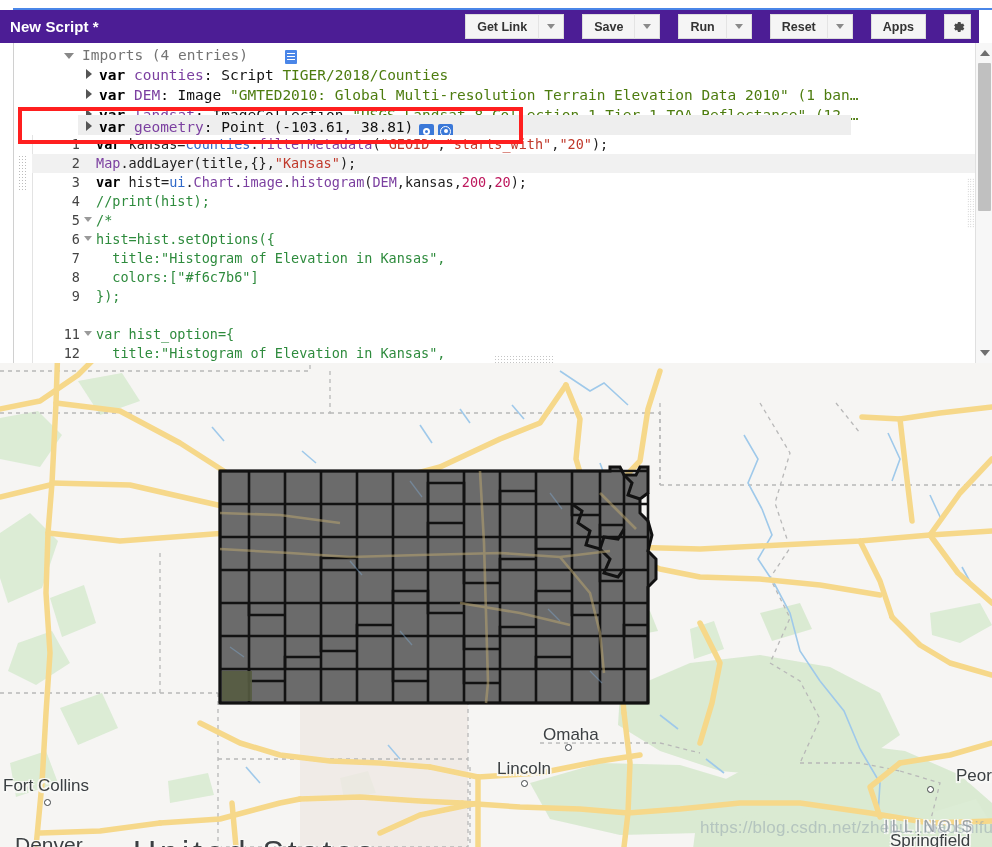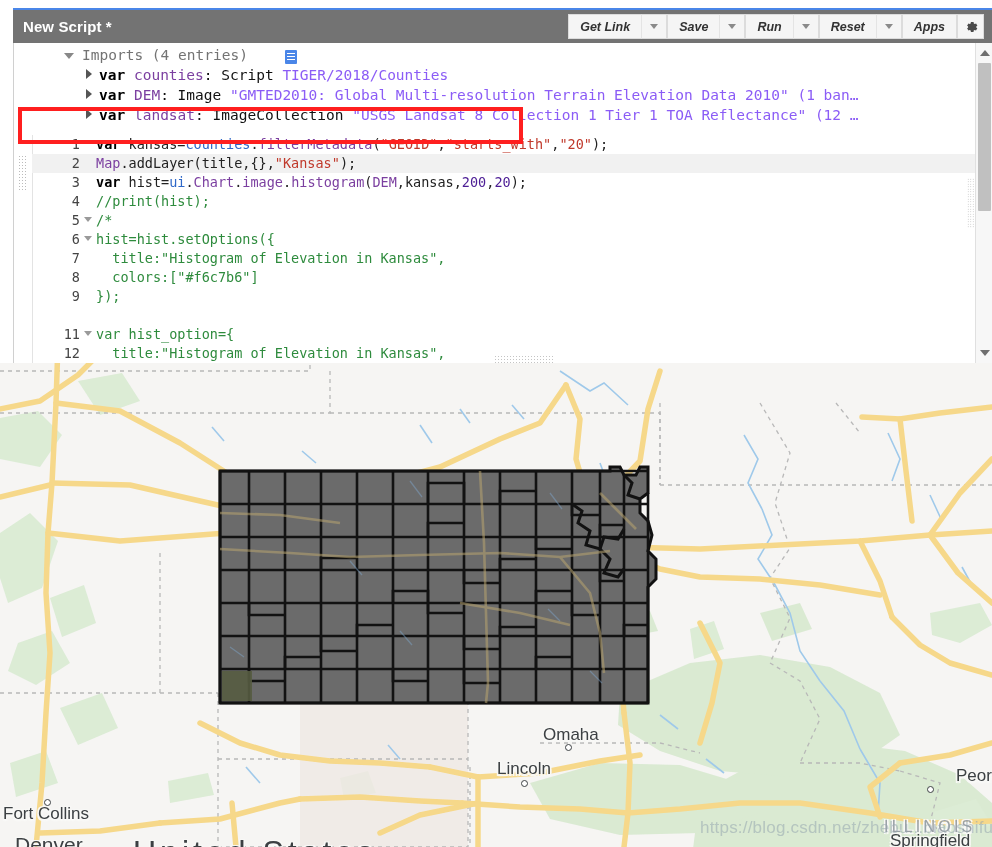--- a/index.html
+++ b/index.html
@@ -24,39 +24,38 @@
     background: #ffffff;
   }
   .edge-strip .blue-line {
     position: absolute; left: 13px; top: 8px;
     width: 979px; height: 2px;
     background: #4a86e8;
   }
 
   
   .toolbar {
-    position: absolute; left: 13px; top: 10px;
+    position: absolute; left: 0; top: 10px;
     width: 979px; height: 33px;
-    background: #737373;
+    background: #4c1d95;
     display: flex; align-items: center;
   }
   .script-title {
     color: #ffffff;
     font-size: 15px;
     font-weight: bold;
     margin-left: 10px;
     letter-spacing: 0.1px;
     white-space: nowrap;
   }
   .tb-spacer { flex: 1 1 auto; }
   .btn-group {
     display: flex; align-items: stretch;
-    margin-right: 0;
+    margin-right: 18px;
     height: 25px;
-    font-style: italic;
   }
   .btn {
     background: #f5f5f5;
     border: 1px solid #dcdcdc;
     color: #333333;
     font-size: 12.5px;
     font-weight: bold;
     font-family: "Liberation Sans", sans-serif;
     display: flex; align-items: center; justify-content: center;
     padding: 0 11px;
@@ -143,21 +142,21 @@
     width: 0; height: 0;
     border-top: 5px solid transparent;
     border-bottom: 5px solid transparent;
     border-left: 6px solid #555;
     margin-right: 7px;
     vertical-align: 1px;
   }
   .kw-var { color: #000; font-weight: bold; }
   .imp-name { color: #7b3fa0; }
   .imp-type { color: #111; }
-  .imp-ref { color: #8b5cf6; }
+  .imp-ref { color: #4d7c0f; }
   .imp-row-hl {
     background: #eeeeee;
   }
 
   .geom-icons { display: inline-block; margin-left: 6px; vertical-align: -3px; }
   .geom-ic {
     display: inline-block;
     width: 15px; height: 15px;
     background: #3a78d8;
     border-radius: 2px;
@@ -265,21 +264,21 @@
     border-right: 4px solid transparent;
     border-top: 5px solid #9a9a9a;
   }
   .src {
     position: absolute; left: 64px; top: 0;
     white-space: pre;
   }
   .t-kw   { color: #000000; font-weight: bold; }
   .t-plain{ color: #222222; }
   .t-str  { color: #c0392b; }
-  .t-num  { color: #4c1d95; }
+  .t-num  { color: #be185d; }
   .t-com  { color: #2e8b3d; }
   .t-blue { color: #2f68c8; }
   .t-purple { color: #7b3fa0; }
 
   
   .ed-scroll {
     position: absolute; right: 0; top: 0;
     width: 17px; height: 320px;
     background: #f7f7f7;
     border-left: 1px solid #e0e0e0;
@@ -430,20 +429,23 @@
       </div>
 
       <div class="imp-row" style="top:42px;">
         <span class="tw"></span><span class="kw-var">var</span><span> </span><span class="imp-name">DEM</span><span class="imp-type">: </span><span class="imp-type">Image</span><span> </span><span class="imp-ref">"GMTED2010: Global Multi-resolution Terrain Elevation Data 2010" (1 ban…</span>
       </div>
 
       <div class="imp-row" style="top:62px;">
         <span class="tw"></span><span class="kw-var">var</span><span> </span><span class="imp-name">landsat</span><span class="imp-type">: </span><span class="imp-type">ImageCollection</span><span> </span><span class="imp-ref">"USGS Landsat 8 Collection 1 Tier 1 TOA Reflectance" (12 …</span>
       </div>
 
+      <div class="imp-row imp-row-hl" style="top:72px; left:64px; width:765px; height:24px; line-height:24px; padding-left:8px;">
+        <span class="tw"></span><span class="kw-var">var</span><span> </span><span class="imp-name">geometry</span><span class="imp-type">: </span><span class="imp-type">Point</span><span> </span><span class="imp-type">(-103.61, 38.81)</span><span class="geom-icons"><span class="geom-ic gear"></span><span class="geom-ic target"></span></span>
+      </div>
 
       <div class="geom-tools">
         <span class="gt-lines"></span>
         <span class="gt-trash"></span>
       </div>
     </div>
 
     <div class="code-area">
       <div class="gutter-rail">
         <div class="gutter-grip"></div>
@@ -719,21 +721,21 @@
         </g>
 
         <rect x="222" y="308" width="30" height="30" fill="#565c41" opacity="0.9"></rect>
       </g>
     </svg>
 
     <div class="map-label country" style="left:133px; top:471px;">United States</div>
 
     <div class="map-label state" style="left:884px; top:455px;">ILLINOIS</div>
 
-    <div class="map-label city" style="left:3px; top:413px;margin-top:28px;">Fort Collins</div>
+    <div class="map-label city" style="left:3px; top:413px;">Fort Collins</div>
     <div class="city-dot" style="left:44px; top:436px;"></div>
 
     <div class="map-label city big" style="left:15px; top:470px;">Denver</div>
 
     <div class="map-label city" style="left:497px; top:396px;">Lincoln</div>
     <div class="city-dot" style="left:521px; top:417px;"></div>
 
     <div class="map-label city" style="left:543px; top:362px;">Omaha</div>
     <div class="city-dot" style="left:565px; top:381px;"></div>
 

